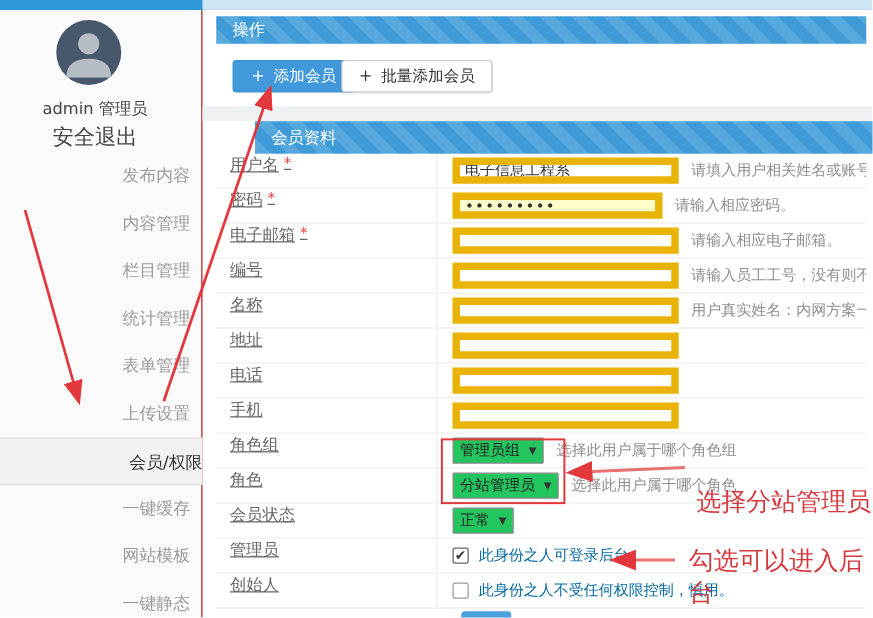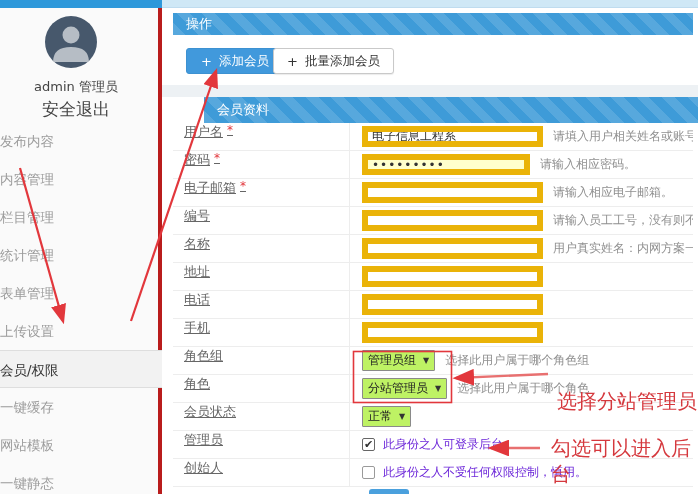--- a/index.html
+++ b/index.html
@@ -4,27 +4,27 @@
 <style>
   * { margin:0; padding:0; box-sizing:border-box; }
   html,body { width:698px; height:494px; overflow:hidden; }
   body { position:relative; background:#fff; font-family:"DejaVu Sans","Liberation Sans",sans-serif; }
 
   
   .topbar { position:absolute; left:0; top:0; width:698px; height:8px; background:#cfe8f6; border-bottom:1px solid #bfdcef; }
   .topbar-active { position:absolute; left:0; top:0; width:162px; height:8px; background:#2e98da; }
 
   
-  .sidebar { position:absolute; left:0; top:8px; width:162px; height:486px; background:#fafafa; border-right:4px solid #b91c1c;padding-left:15px; }
+  .sidebar { position:absolute; left:0; top:8px; width:162px; height:486px; background:#fafafa; border-right:1px solid #b91c1c;padding-left:15px; }
   .avatar { position:absolute; left:45px; top:8px; width:52px; height:52px; border-radius:50%; background:#47586c; overflow:hidden; }
   .avatar svg { display:block; width:52px; height:52px; }
   .user-name { position:absolute; left:0; top:70px; width:152px; text-align:center; font-size:13px; color:#444; }
   .user-logout { position:absolute; left:0; top:90px; width:152px; text-align:center; font-size:17px; color:#444; cursor:pointer; }
   .menu { position:absolute; left:0; top:114px; width:152px; }
-  .menu-item { height:38px; line-height:38px; text-align:left; font-size:13.5px; color:#9b9b9b; cursor:pointer; }
+  .menu-item { height:38px; line-height:38px; text-align:right; font-size:13.5px; color:#9b9b9b; cursor:pointer; }
   .menu-item.active { background:#f2f2f2; border-top:1px solid #dedede; border-bottom:1px solid #dedede; color:#333; width:162px; }
 
   
   .main-bg-gap { position:absolute; left:162px; top:85px; width:536px; height:12px; background:#edf1f4; }
   .striped-header { position:absolute; left:173px; width:520px; color:#fff; font-size:13px;
     background-color:#3e9bd8;
     background-image:repeating-linear-gradient(45deg, rgba(255,255,255,.13) 0 9px, transparent 9px 18px);
     display:flex; align-items:center; padding-left:13px; }
   .hdr-actions { top:13px; height:22px; }
   .hdr-member  { top:97px; height:26px;margin-left:31px; }
@@ -38,27 +38,27 @@
   .form { position:absolute; left:173px; top:123px; width:520px; overflow:hidden; }
   .frow { height:28px; display:flex; align-items:center; border-bottom:1px solid #ededed; background:#fff; }
   .flabel { width:177px; align-self:stretch; display:flex; padding-left:11px; font-size:13px; color:#666;
             border-right:1px solid #ededed; flex-shrink:0;text-decoration:underline; }
   .star { color:#e2373c; margin-left:4px; font-size:12px; }
   .fctrl { display:flex; align-items:center; padding-left:12px; white-space:nowrap; }
   .tinput { width:181px; height:21px; border:6px solid #eab308; font-size:12px; padding:0 4px; color:#333;
             font-family:"DejaVu Sans","Liberation Sans",sans-serif; background:#fff; }
   .tinput.pwd { width:168px; background:#ffffcc; letter-spacing:1px; }
   .hint { margin-left:10px; font-size:12px; color:#8f8f8f; }
-  .select { display:inline-flex; align-items:center; height:21px; border:1px solid #8a8a8a; background:#bef264;
+  .select { display:inline-flex; align-items:center; height:21px; border:1px solid #8a8a8a; background:#22c55e;
             padding:1px 5px; font-size:12px; color:#222; cursor:pointer; border-radius:1px; }
   .select .arr { font-size:8px; color:#333; margin-left:7px; }
   .cbx { width:13px; height:13px; border:1px solid #9a9a9a; border-radius:2px; background:#fff; display:inline-flex;
          align-items:center; justify-content:center; font-size:11px; color:#333; line-height:1; cursor:pointer; }
   .cbx.checked { border-color:#666; }
-  .cbtext { margin-left:8px; font-size:12px; color:#6d28d9; }
+  .cbtext { margin-left:8px; font-size:12px; color:#0369a1; }
 
   .submit-sliver { position:absolute; left:369px; top:489px; width:40px; height:18px; background:#4aa0dd; border-radius:3px; }
 
   
   .overlay { position:absolute; left:0; top:0; width:698px; height:494px; pointer-events:none; z-index:20; }
   .red-note { position:absolute; color:#d5383d; font-size:20px; font-family:"DejaVu Serif","Liberation Serif",serif; z-index:21; pointer-events:none; white-space:nowrap; }
   .note-select { left:557px; top:373px;margin-top:15px; }
   .note-check  { left:551px; top:435px; }
   .note-check2 { left:551px; top:461px; }
 </style>

